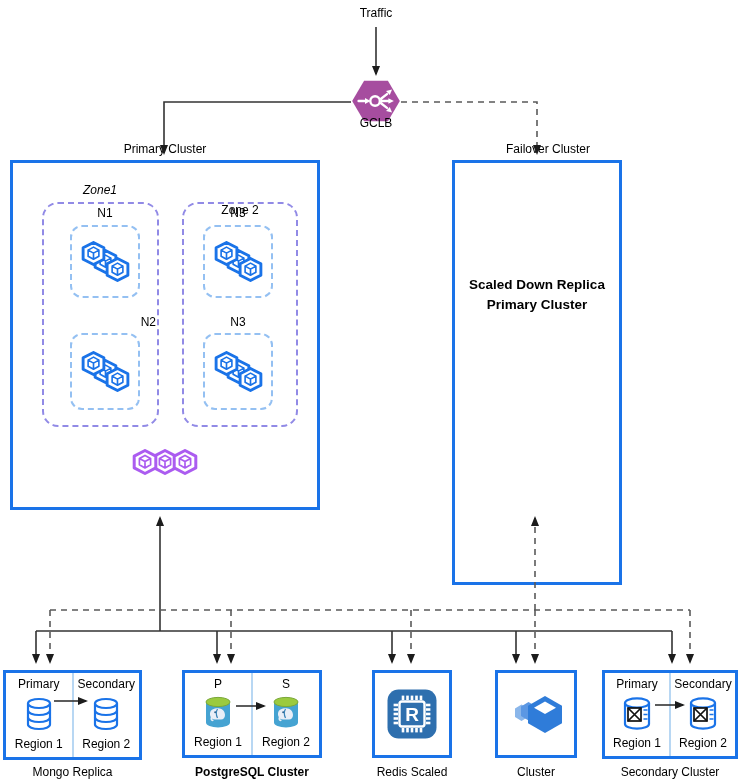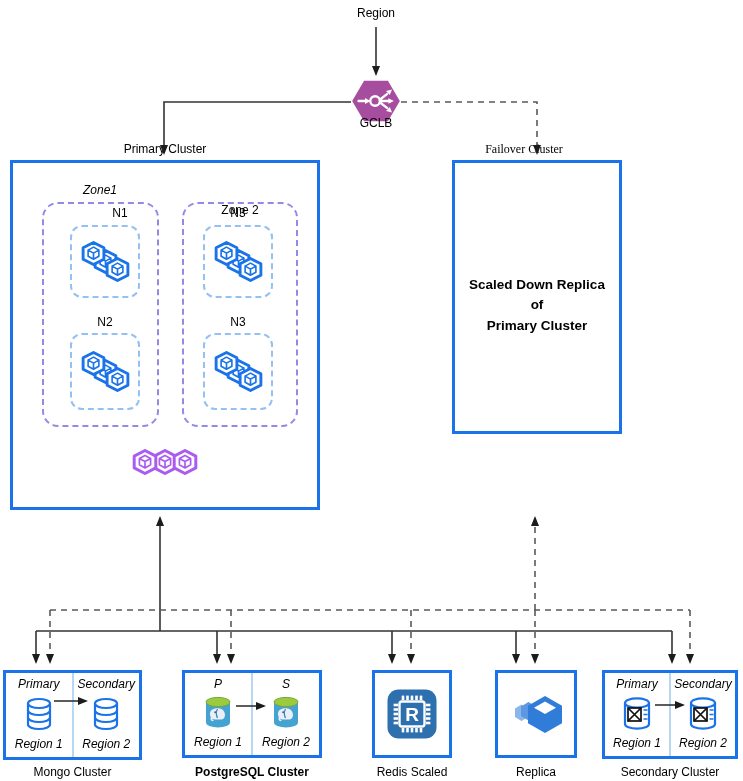--- a/index.html
+++ b/index.html
@@ -7,21 +7,21 @@
           font-family:"Liberation Sans",sans-serif;color:#000;overflow:hidden;}
   .lbl{position:absolute;font-size:12px;text-align:center;line-height:1.2;white-space:nowrap;}
   .box{position:absolute;border:3px solid #1a73e8;background:#fff;box-sizing:border-box;}
   .zone{position:absolute;border:2px dashed #918ae6;border-radius:16px;box-sizing:border-box;}
   .node{position:absolute;border:2px dashed #94c0f2;border-radius:12px;box-sizing:border-box;
         display:flex;align-items:center;justify-content:center;}
   .fo-body{position:absolute;top:112px;left:0;right:0;text-align:center;
            font-weight:bold;font-size:13.5px;line-height:1.5;}
   .split{display:flex;height:100%;}
   .half{flex:1;display:flex;flex-direction:column;align-items:center;
-        justify-content:space-between;padding:4px 8px 6px;min-width:0;font-style:italic;}
+        justify-content:space-between;padding:4px 8px 6px;min-width:0;}
   .divider{width:2px;background:#b8d7f3;}
   .role,.region{font-size:12px;white-space:nowrap;}
   .icon-center{display:flex;align-items:center;justify-content:center;height:100%;}
   .overlay{position:absolute;left:0;top:0;z-index:6;pointer-events:none;}
   .abs{position:absolute;}
   svg{display:block;}
 </style>
 </head>
 <body>
 
@@ -63,21 +63,21 @@
       <path d="M8,19.5 L14.5,15.5 L21,19.5 L21,28 L14.5,32 L8,28 Z" fill="#8ab6ea"></path>
       <path d="M14,17.5 L21.5,13 L29,17.5 L29,27 L21.5,31.5 L14,27 Z" fill="#5b97e3"></path>
       <path d="M38,7 L55,16.7 L55,34.3 L38,44 L21,34.3 L21,16.7 Z" fill="#2f7cd9"></path>
       <path d="M38,12.5 L49,18.8 L38,25.1 L27,18.8 Z" fill="#fff"></path>
     </symbol>
   </defs>
 </svg>
 
 <div class="canvas">
 
-  <div class="lbl" style="left:346px;top:6px;width:60px;">Region</div>
+  <div class="lbl" style="left:346px;top:6px;width:60px;">Traffic</div>
 
   <svg class="abs" style="left:350px;top:79px;" width="52" height="44" viewBox="0 0 56 48">
     <polygon points="15,2 41,2 54,24 41,46 15,46 2,24" fill="#a64d9f"></polygon>
     <g stroke="#fff" stroke-width="2.6" stroke-linecap="round" fill="none">
       <path d="M9,24 L16,24"></path>
       <circle cx="27" cy="24" r="5.2"></circle>
       <path d="M33.5,21.5 L40,16.5 M34.5,24 L41.5,24 M33.5,26.5 L40,31.5"></path>
     </g>
     <polygon points="16,20.8 22,24 16,27.2" fill="#fff"></polygon>
     <polygon points="39,13 45.5,11.5 43,17.5" fill="#fff"></polygon>
@@ -87,30 +87,30 @@
   <div class="lbl" style="left:346px;top:116px;width:60px;">GCLB</div>
 
   <div class="lbl" style="left:85px;top:142px;width:160px;">Primary Cluster</div>
   <div class="box" style="left:10px;top:160px;width:310px;height:350px;"></div>
 
   <div class="lbl" style="left:60px;top:183px;width:80px;font-style:italic;">Zone1</div>
   <div class="zone" style="left:42px;top:202px;width:117px;height:225px;"></div>
   <div class="lbl" style="left:200px;top:183px;width:80px;margin-top:20px;">Zone 2</div>
   <div class="zone" style="left:182px;top:202px;width:116px;height:225px;"></div>
 
-  <div class="lbl" style="left:85px;top:206px;width:70px;">N1</div>
+  <div class="lbl" style="left:70px;top:206px;width:70px;">N1</div>
   <div class="node" style="left:70px;top:225px;width:70px;height:73px;">
     <svg width="50" height="44" viewBox="0 0 50 44" style="color:#1a73e8;">
       <use href="#pod" x="13" y="9" width="25" height="25"></use>
       <use href="#pod" x="1" y="1" width="25" height="25"></use>
       <use href="#pod" x="25" y="17" width="25" height="25"></use>
     </svg>
   </div>
 
-  <div class="lbl" style="left:70px;top:315px;width:70px;">N2</div>
+  <div class="lbl" style="left:86px;top:315px;width:70px;text-align:right;">N2</div>
   <div class="node" style="left:70px;top:333px;width:70px;height:77px;">
     <svg width="50" height="44" viewBox="0 0 50 44" style="color:#1a73e8;">
       <use href="#pod" x="13" y="9" width="25" height="25"></use>
       <use href="#pod" x="1" y="1" width="25" height="25"></use>
       <use href="#pod" x="25" y="17" width="25" height="25"></use>
     </svg>
   </div>
 
   <div class="lbl" style="left:203px;top:206px;width:70px;">N3</div>
   <div class="node" style="left:203px;top:225px;width:70px;height:73px;">
@@ -131,25 +131,24 @@
   </div>
 
   <svg class="abs" style="left:132px;top:448px;" width="66" height="28" viewBox="0 0 66 28">
     <g style="color:#ab5cf0;">
       <use href="#pod" x="20" y="1" width="26" height="26"></use>
       <use href="#pod" x="0" y="1" width="26" height="26"></use>
       <use href="#pod" x="40" y="1" width="26" height="26"></use>
     </g>
   </svg>
 
-  <div class="lbl" style="left:444px;top:142px;width:160px;font-family:Liberation Serif, serif;">Failover Cluster</div>
-  <div class="box" style="left:452px;top:160px;width:170px;height:274px;">
+  <div class="lbl" style="left:468px;top:142px;width:160px;">Failover Cluster</div>
+  <div class="box" style="left:452px;top:160px;width:170px;height:425px;">
     <div class="fo-body">
       <div>Scaled Down Replica</div>
-      <div>of</div>
       <div>Primary Cluster</div>
     </div>
   </div>
 
   <div class="box" style="left:3px;top:670px;width:139px;height:90px;">
     <div class="split">
       <div class="half">
         <div class="role">Primary</div>
         <svg width="28" height="34" viewBox="0 0 28 34">
             <use href="#db"></use>
@@ -159,21 +158,21 @@
       <div class="divider"></div>
       <div class="half">
         <div class="role">Secondary</div>
         <svg width="28" height="34" viewBox="0 0 28 34">
             <use href="#db"></use>
           </svg>
         <div class="region">Region 2</div>
       </div>
     </div>
   </div>
-  <div class="lbl" style="left:0px;top:765px;width:145px;">Mongo Cluster</div>
+  <div class="lbl" style="left:0px;top:765px;width:145px;">Mongo Replica</div>
 
   <div class="box" style="left:182px;top:670px;width:140px;height:88px;">
     <div class="split">
       <div class="half">
         <div class="role">P</div>
         <svg width="32" height="36" viewBox="0 0 32 36">
             <use href="#pgdb"></use>
           </svg>
         <div class="region">Region 1</div>
       </div>
@@ -222,21 +221,21 @@
   </div>
   <div class="lbl" style="left:352px;top:765px;width:120px;">Redis Scaled</div>
 
   <div class="box" style="left:495px;top:670px;width:82px;height:88px;">
     <div class="icon-center">
       <svg width="58" height="50" viewBox="0 0 58 50">
           <use href="#gcs"></use>
         </svg>
     </div>
   </div>
-  <div class="lbl" style="left:496px;top:765px;width:80px;">Replica</div>
+  <div class="lbl" style="left:496px;top:765px;width:80px;">Cluster</div>
 
   <div class="box" style="left:602px;top:670px;width:136px;height:89px;">
     <div class="split">
       <div class="half">
         <div class="role">Primary</div>
         <svg width="32" height="36" viewBox="0 0 32 36">
             <use href="#tsdb"></use>
           </svg>
         <div class="region">Region 1</div>
       </div>

